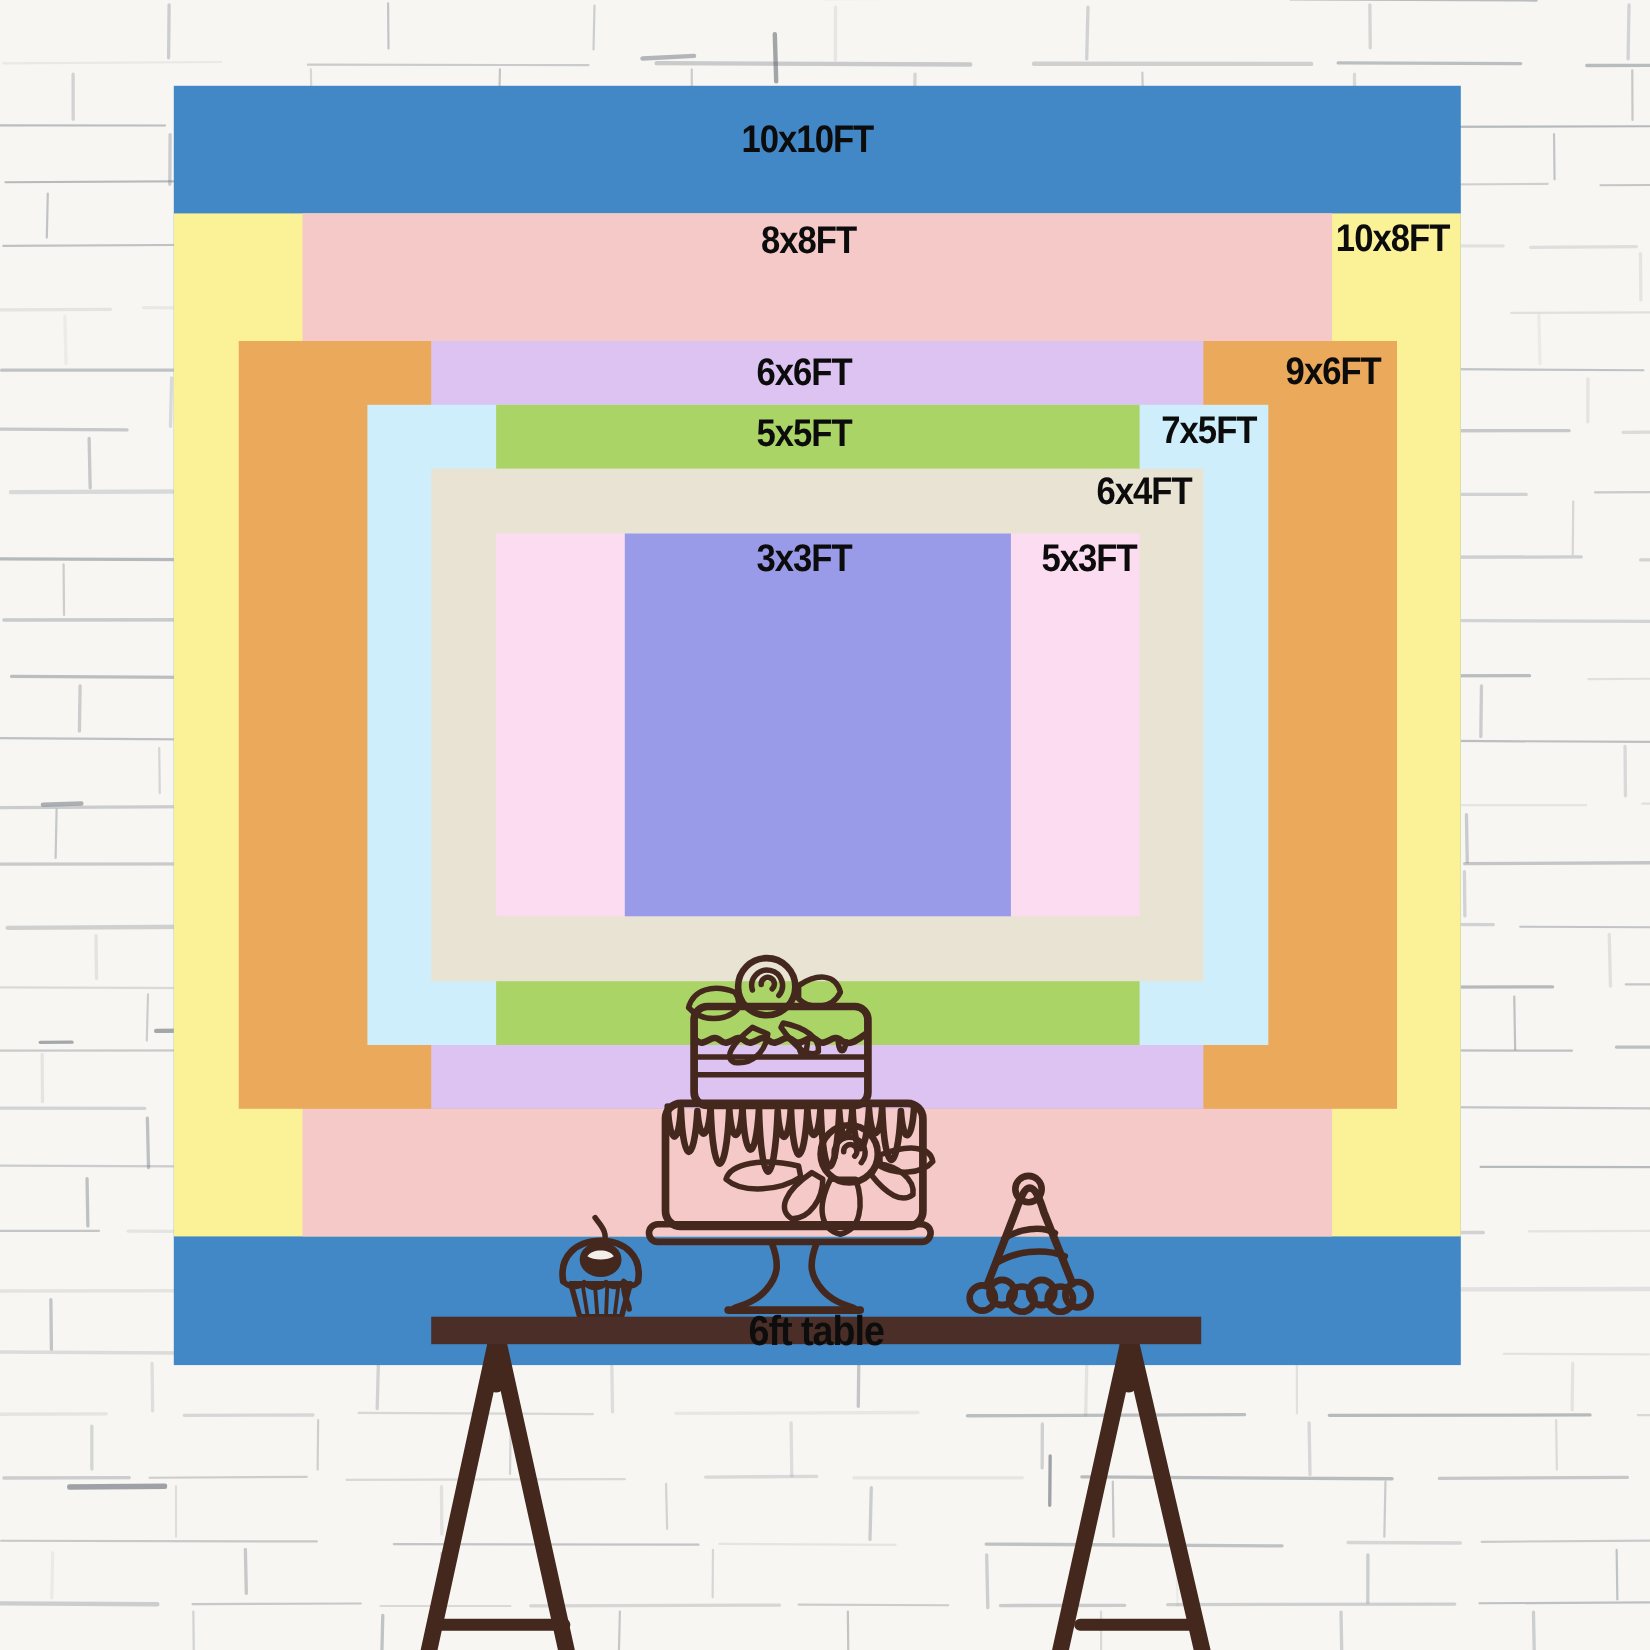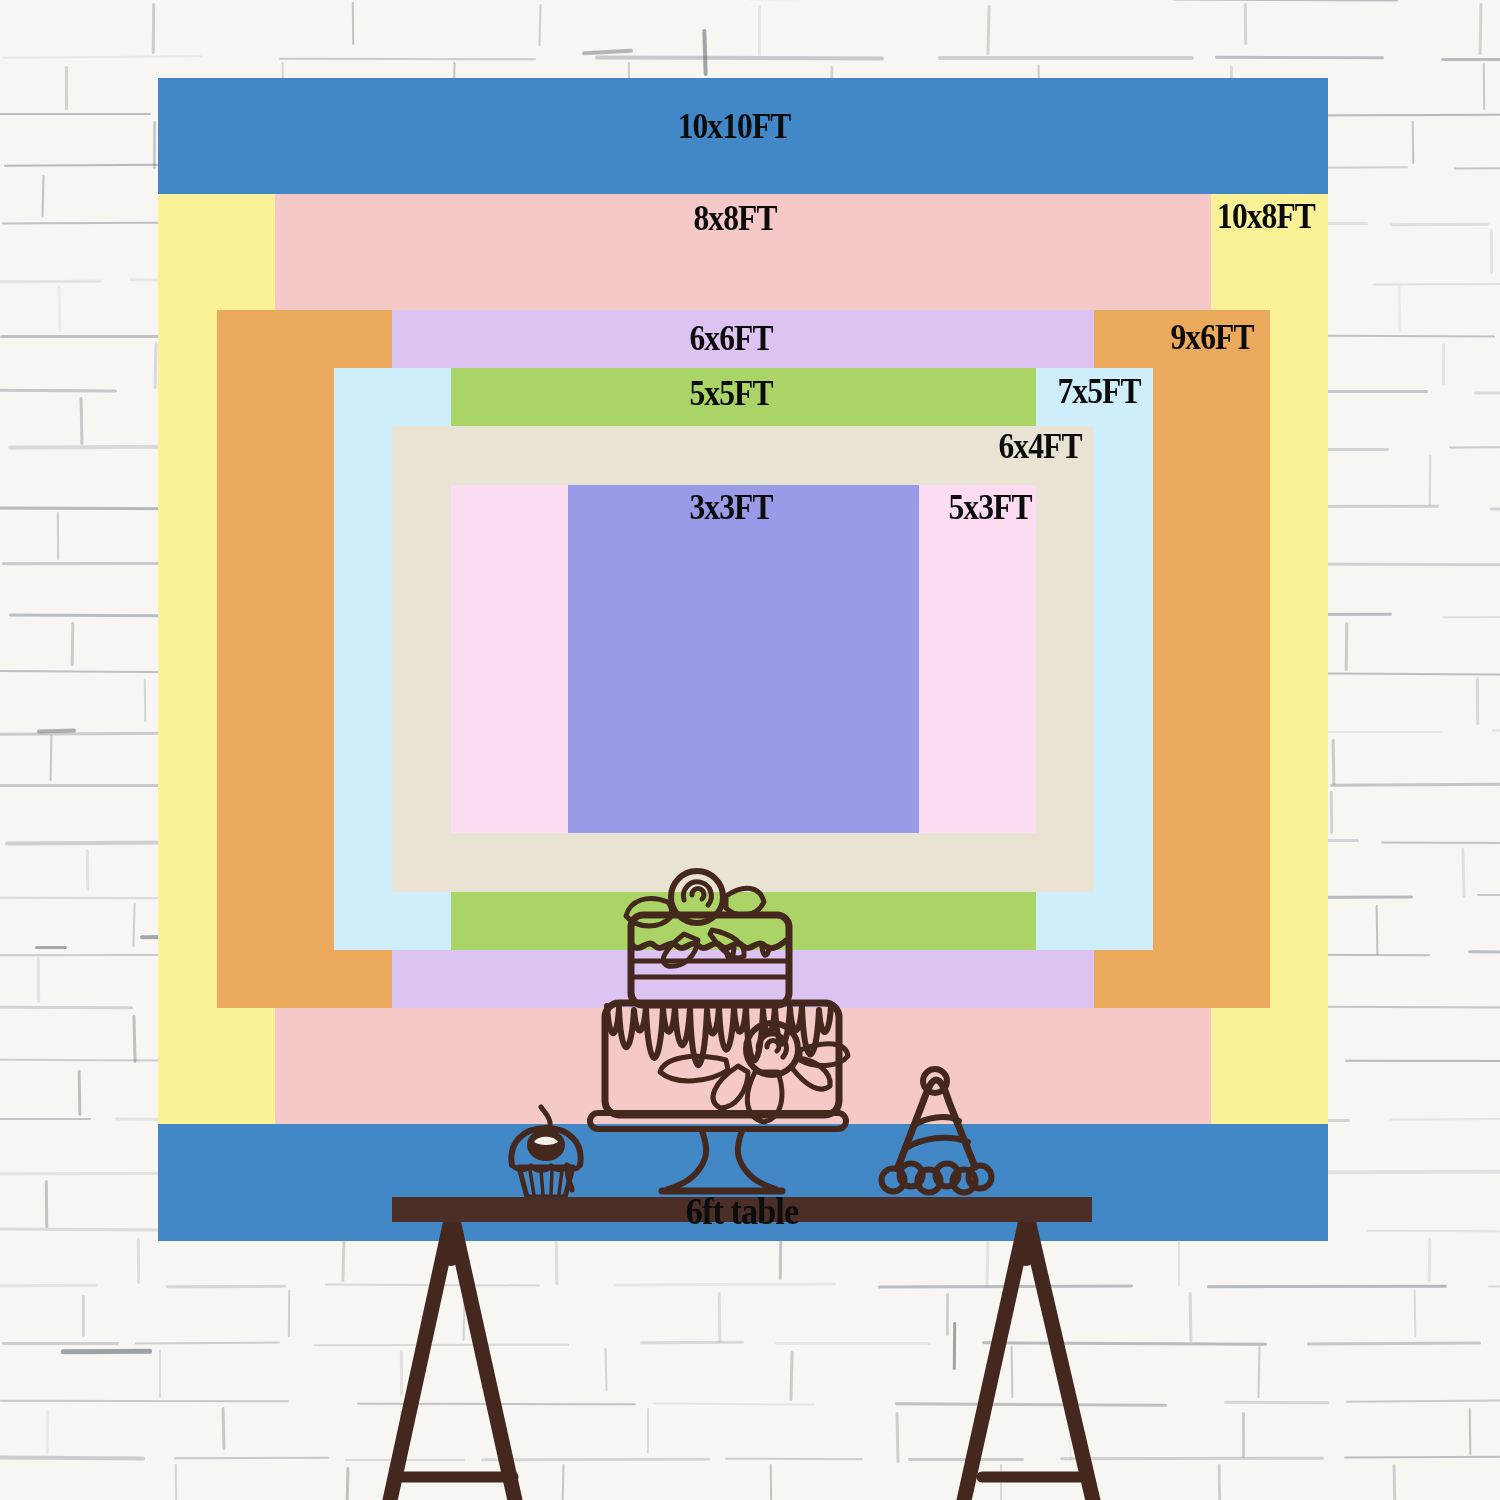--- a/index.html
+++ b/index.html
@@ -1,17 +1,17 @@
 <!DOCTYPE html>
 <html style="--ink: #44281e;"><head>
 <meta charset="utf-8">
 <style>
   html,body{margin:0;padding:0;background:#fff;}
   #stage{position:relative;width:1500px;height:1500px;overflow:hidden;
-         font-family:Liberation Serif, serif;background:#f7f6f3;}
+         font-family:Liberation Sans, sans-serif;background:#f7f6f3;}
   
   #wall{position:absolute;inset:0;z-index:0;background:#f7f6f3;}
   .mortar{position:absolute;background:#6f7780;border-radius:2px;}
   
   .bd-rect{position:absolute;}
   .size-label{position:absolute;transform:translate(-50%,-50%) scaleX(.9);
       font-weight:700;font-size:35px;letter-spacing:-1px;color:#0c0c0c;
       z-index:25;white-space:nowrap;}
   
   #decor{position:absolute;left:0;top:0;z-index:28;color:var(--ink,#44281e);pointer-events:none;}

